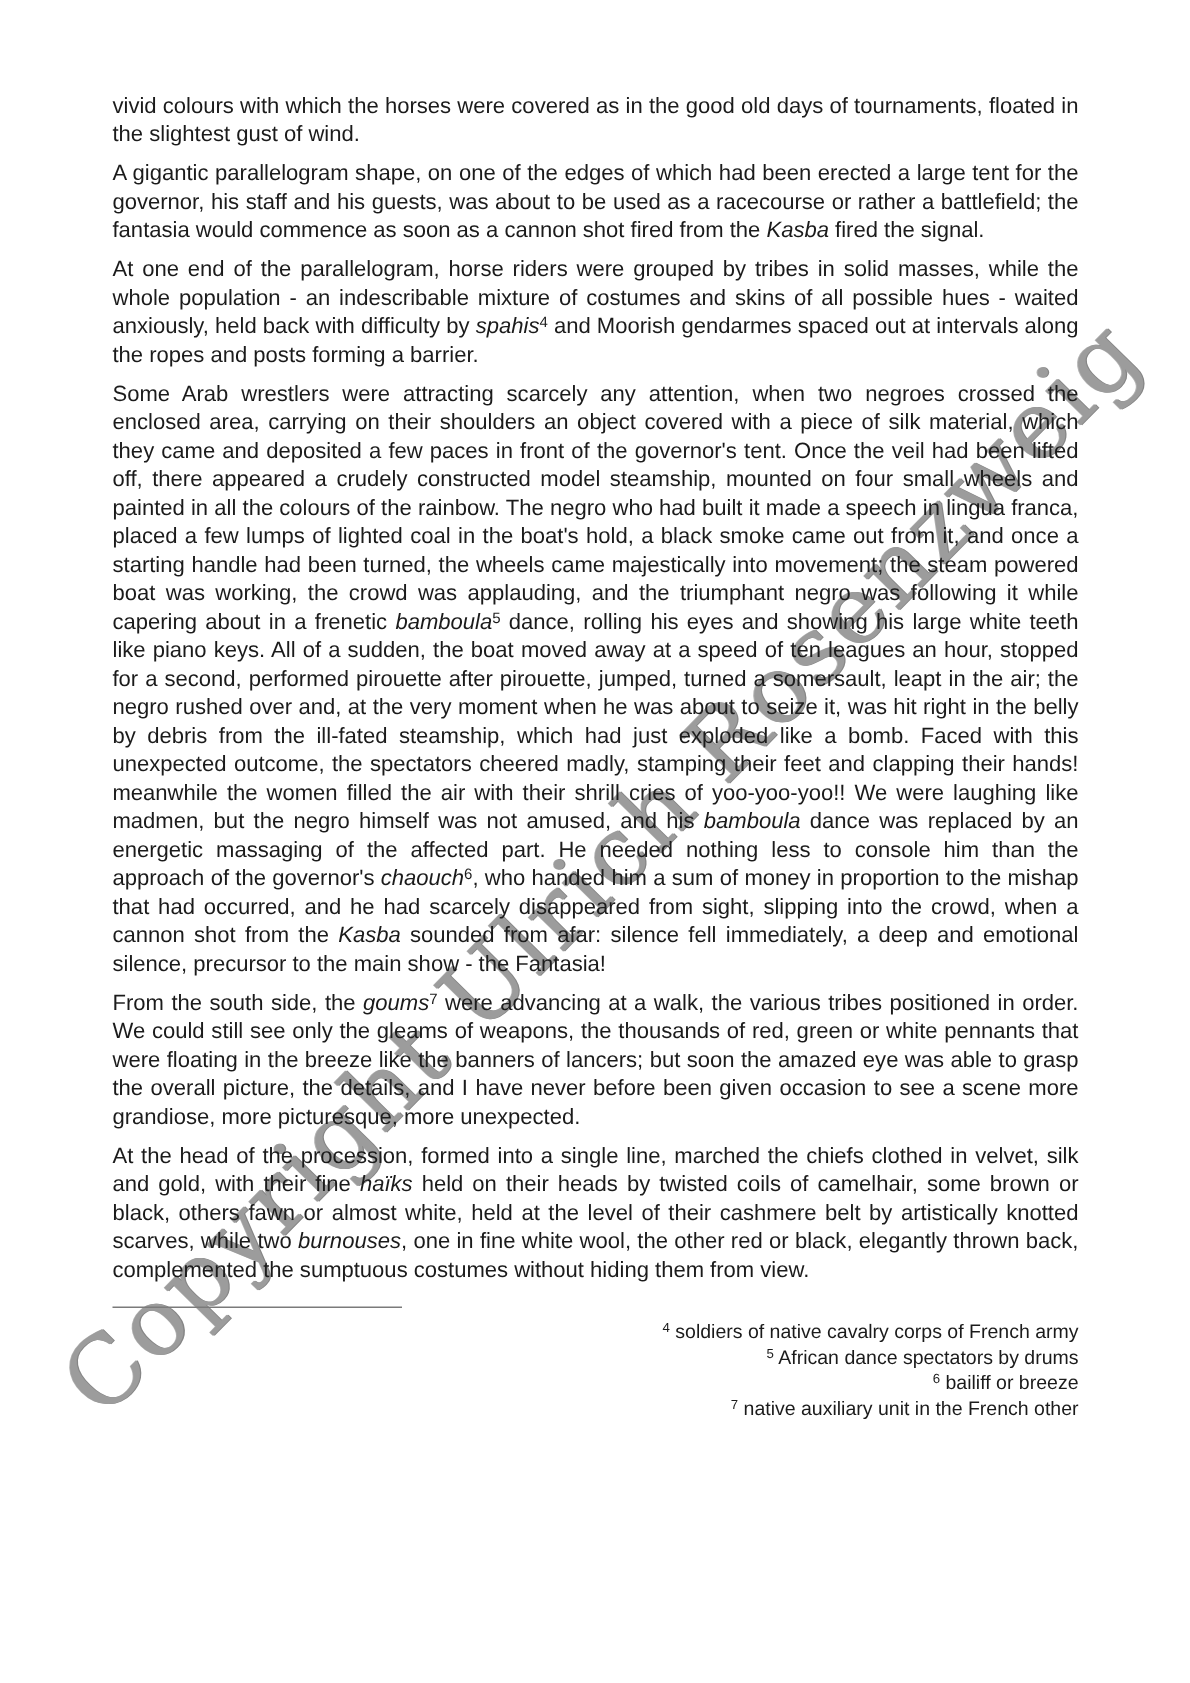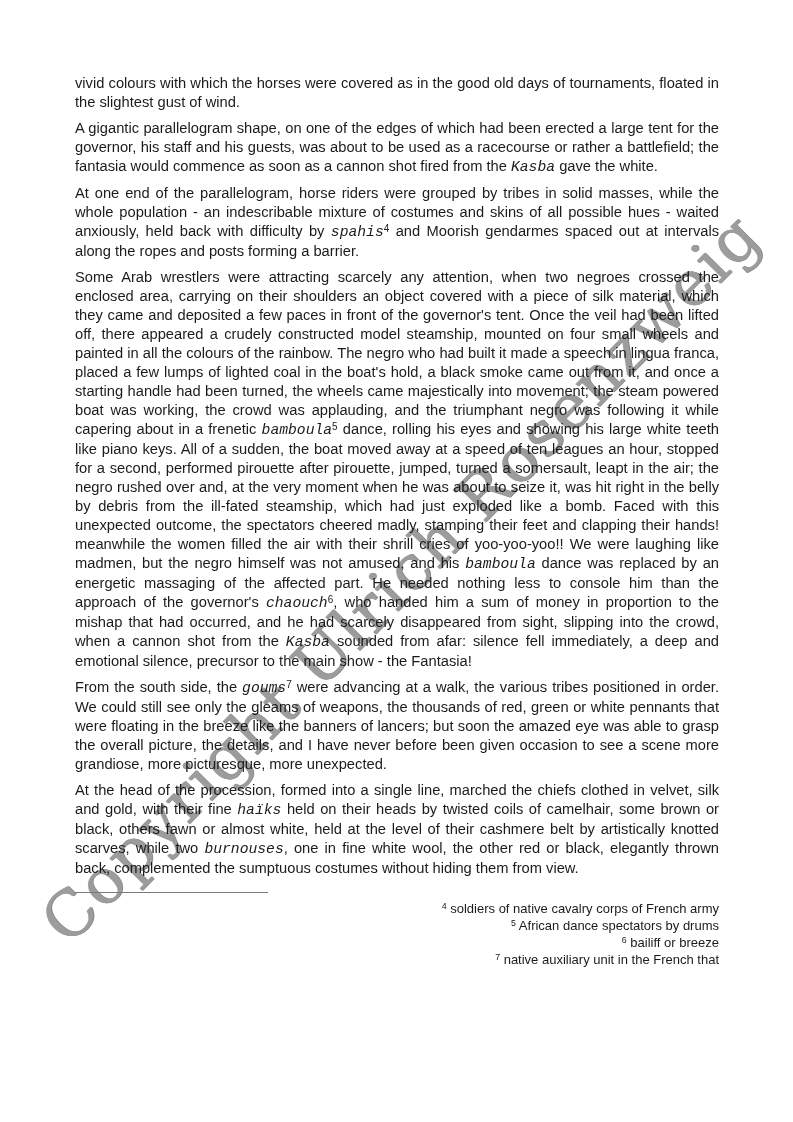--- a/index.html
+++ b/index.html
@@ -26,34 +26,33 @@
     letter-spacing: 2px;
     white-space: nowrap;
     color: #9c9c9c;
     text-shadow: 0.6px 0.6px 0 #868686, -0.4px -0.4px 0 #b5b5b5;
     z-index: 1;
     pointer-events: none;
   }
   .content {
     position: absolute;
     left: 75px;
-    top: 74px;
+    top: 62px;
     width: 644px;
     z-index: 3;
     color: #1b1b1b;
     font-size: 14.7px;
     line-height: 19px;
     text-align: justify;
   }
   .content p.para {
     margin: 0 0 7px 0;
   }
   .content em {
     font-style: italic;
-    font-family: Liberation Mono, monospace;
   }
   sup.fn-ref, .footnotes sup.fn-marker {
     font-size: 0.68em;
     line-height: 0;
     vertical-align: baseline;
     position: relative;
     top: -0.45em;
   }
   .footnote-sep {
     width: 193px;
@@ -73,27 +72,27 @@
 </style>
 </head>
 <body>
 
 <div class="page">
   <div class="watermark">Copyright Ulrich Rosenzweig</div>
 
   <div class="content">
     <div id="paragraphs-container">
         <p class="para"><span>vivid colours with which the horses were covered as in the good old days of tournaments, floated in the slightest gust of wind.</span></p>
-        <p class="para"><span>A gigantic parallelogram shape, on one of the edges of which had been erected a large tent for the governor, his staff and his guests, was about to be used as a racecourse or rather a battlefield; the fantasia would commence as soon as a cannon shot fired from the </span><em>Kasba</em><span> gave the white.</span></p>
+        <p class="para"><span>A gigantic parallelogram shape, on one of the edges of which had been erected a large tent for the governor, his staff and his guests, was about to be used as a racecourse or rather a battlefield; the fantasia would commence as soon as a cannon shot fired from the </span><em>Kasba</em><span> fired the signal.</span></p>
         <p class="para"><span>At one end of the parallelogram, horse riders were grouped by tribes in solid masses, while the whole population - an indescribable mixture of costumes and skins of all possible hues - waited anxiously, held back with difficulty by </span><em>spahis</em><sup class="fn-ref">4</sup><span> and Moorish gendarmes spaced out at intervals along the ropes and posts forming a barrier.</span></p>
         <p class="para"><span>Some Arab wrestlers were attracting scarcely any attention, when two negroes crossed the enclosed area, carrying on their shoulders an object covered with a piece of silk material, which they came and deposited a few paces in front of the governor's tent. Once the veil had been lifted off, there appeared a crudely constructed model steamship, mounted on four small wheels and painted in all the colours of the rainbow. The negro who had built it made a speech in lingua franca, placed a few lumps of lighted coal in the boat's hold, a black smoke came out from it, and once a starting handle had been turned, the wheels came majestically into movement; the steam powered boat was working, the crowd was applauding, and the triumphant negro was following it while capering about in a frenetic </span><em>bamboula</em><sup class="fn-ref">5</sup><span> dance, rolling his eyes and showing his large white teeth like piano keys. All of a sudden, the boat moved away at a speed of ten leagues an hour, stopped for a second, performed pirouette after pirouette, jumped, turned a somersault, leapt in the air; the negro rushed over and, at the very moment when he was about to seize it, was hit right in the belly by debris from the ill-fated steamship, which had just exploded like a bomb. Faced with this unexpected outcome, the spectators cheered madly, stamping their feet and clapping their hands! meanwhile the women filled the air with their shrill cries of yoo-yoo-yoo!! We were laughing like madmen, but the negro himself was not amused, and his </span><em>bamboula</em><span> dance was replaced by an energetic massaging of the affected part. He needed nothing less to console him than the approach of the governor's </span><em>chaouch</em><sup class="fn-ref">6</sup><span>, who handed him a sum of money in proportion to the mishap that had occurred, and he had scarcely disappeared from sight, slipping into the crowd, when a cannon shot from the </span><em>Kasba</em><span> sounded from afar: silence fell immediately, a deep and emotional silence, precursor to the main show - the Fantasia!</span></p>
         <p class="para"><span>From the south side, the </span><em>goums</em><sup class="fn-ref">7</sup><span> were advancing at a walk, the various tribes positioned in order. We could still see only the gleams of weapons, the thousands of red, green or white pennants that were floating in the breeze like the banners of lancers; but soon the amazed eye was able to grasp the overall picture, the details, and I have never before been given occasion to see a scene more grandiose, more picturesque, more unexpected.</span></p>
         <p class="para"><span>At the head of the procession, formed into a single line, marched the chiefs clothed in velvet, silk and gold, with their fine </span><em>haïks</em><span> held on their heads by twisted coils of camelhair, some brown or black, others fawn or almost white, held at the level of their cashmere belt by artistically knotted scarves, while two </span><em>burnouses</em><span>, one in fine white wool, the other red or black, elegantly thrown back, complemented the sumptuous costumes without hiding them from view.</span></p>
       </div>
     <div class="footnote-sep"></div>
     <div class="footnotes" id="footnotes-container">
         <p class="fn"><sup class="fn-marker">4</sup><span> soldiers of native cavalry corps of French army</span></p>
         <p class="fn"><sup class="fn-marker">5</sup><span> African dance spectators by drums</span></p>
         <p class="fn"><sup class="fn-marker">6</sup><span> bailiff or breeze</span></p>
-        <p class="fn"><sup class="fn-marker">7</sup><span> native auxiliary unit in the French that</span></p>
+        <p class="fn"><sup class="fn-marker">7</sup><span> native auxiliary unit in the French other</span></p>
       </div>
   </div>
 </div>
 
 </body></html>

